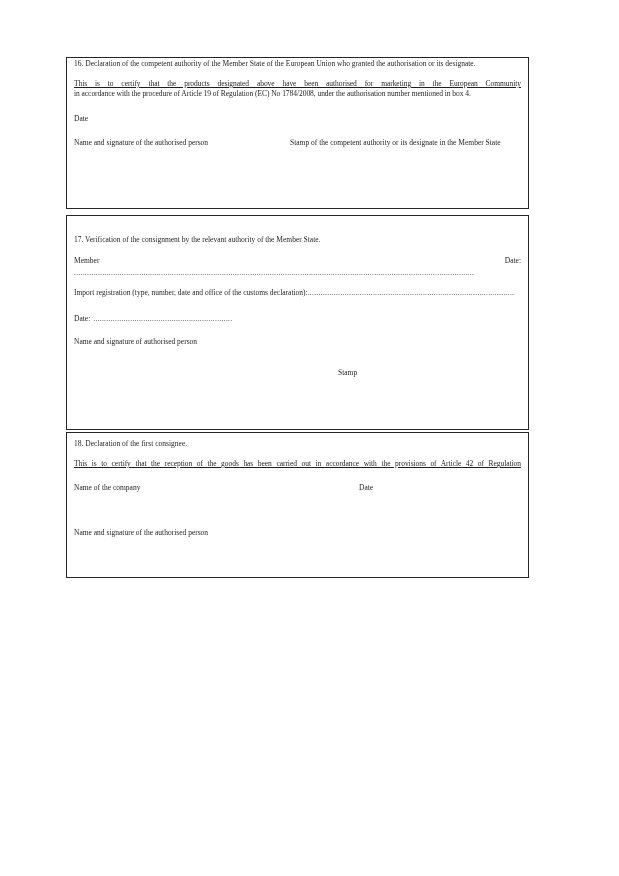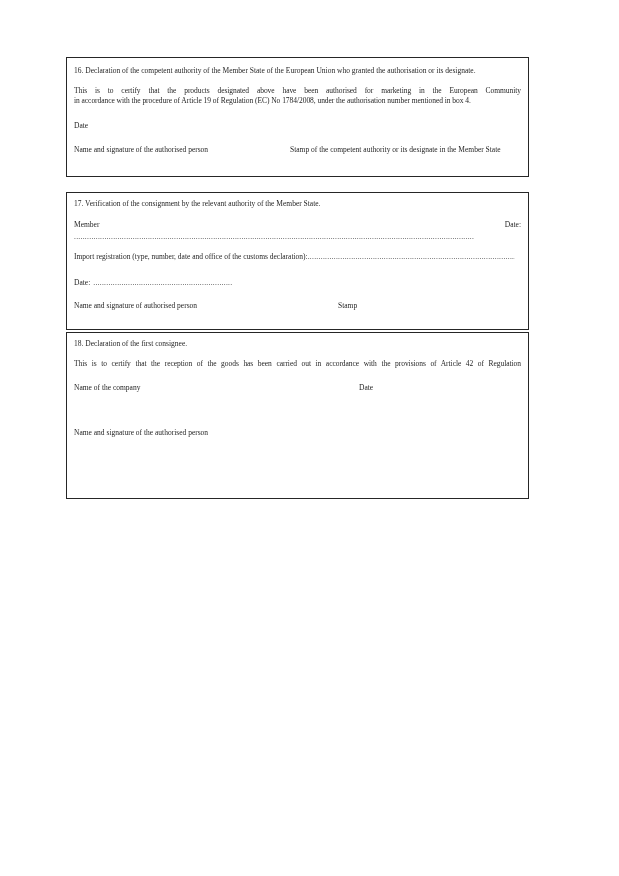--- a/index.html
+++ b/index.html
@@ -9,32 +9,32 @@
     font-size:7.5px; line-height:10px; color:#1f1f1f;
     position:relative;
   }
   .form { position:absolute; left:66px; top:57px; width:463px; }
   .box {
     border:1.5px solid #262626;
     padding:0 7px;
     overflow:hidden;
     background:#fff;
   }
-  .box16 { height:120px; margin-bottom:15px; padding-top:8px; }
-  .box17 { height:138px; margin-bottom:2px; padding-top:6px; }
-  .box18 { height:167px; padding-top:6px; }
+  .box16 { height:152px; margin-bottom:6px; padding-top:1px; }
+  .box17 { height:215px; margin-bottom:2px; padding-top:19px; }
+  .box18 { height:146px; padding-top:6px; }
 
   .line { white-space:nowrap; }
-  .para-just { text-align:justify; text-align-last:justify; letter-spacing:-0.05px; }
+  .para-just { text-align:justify; text-align-last:justify; letter-spacing:-0.05px;text-decoration:underline; }
   .para-norm { letter-spacing:-0.05px; white-space:nowrap; }
 
   .row { position:relative; height:10px; }
   .row .right { position:absolute; top:0; white-space:nowrap; }
   .box16 .row .right { left:216px; }
-  .box17 .row .right { left:264px; }
+  .box17 .row .right { left:264px;margin-top:31px; }
   .box18 .row .right { left:285px; }
 
   .mt2  { margin-top:2px; }
   .mt7  { margin-top:7px;justify-content:flex-end; }
   .mt10 { margin-top:10px; }
   .mt11 { margin-top:11px; }
   .mt13 { margin-top:13px; }
   .mt14 { margin-top:14px; }
   .mt15 { margin-top:15px; }
   .mt16 { margin-top:16px; }

